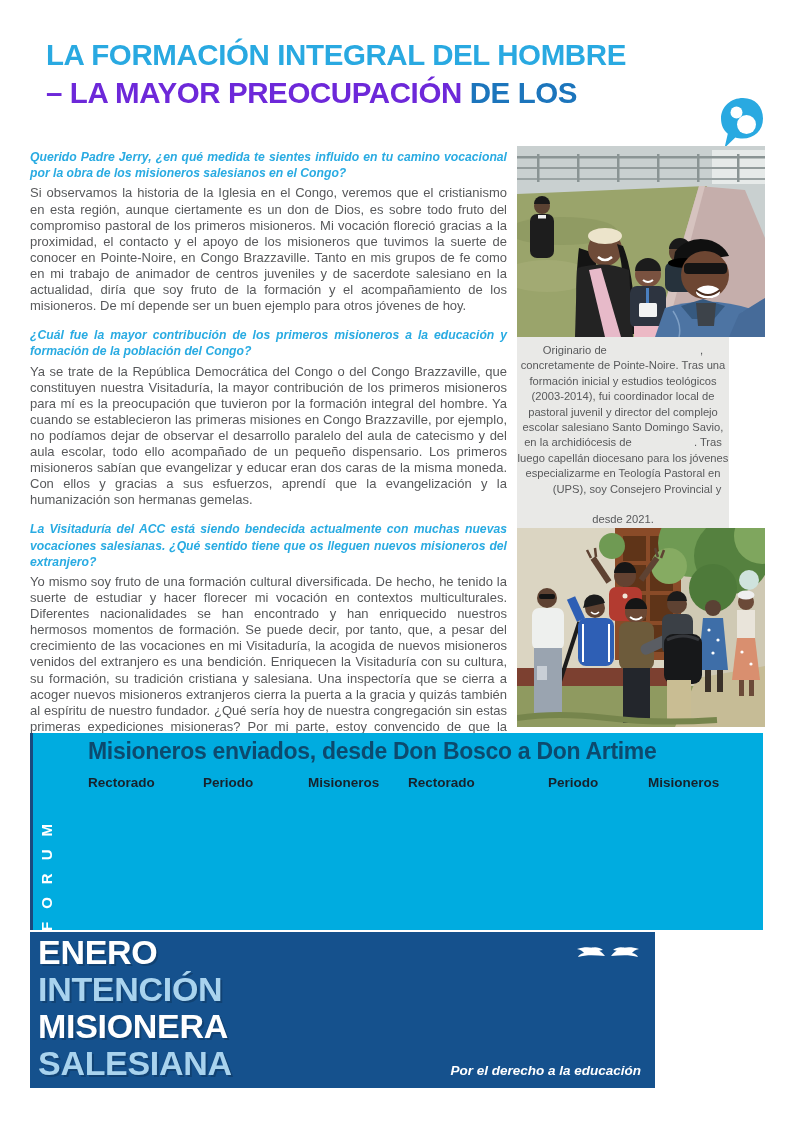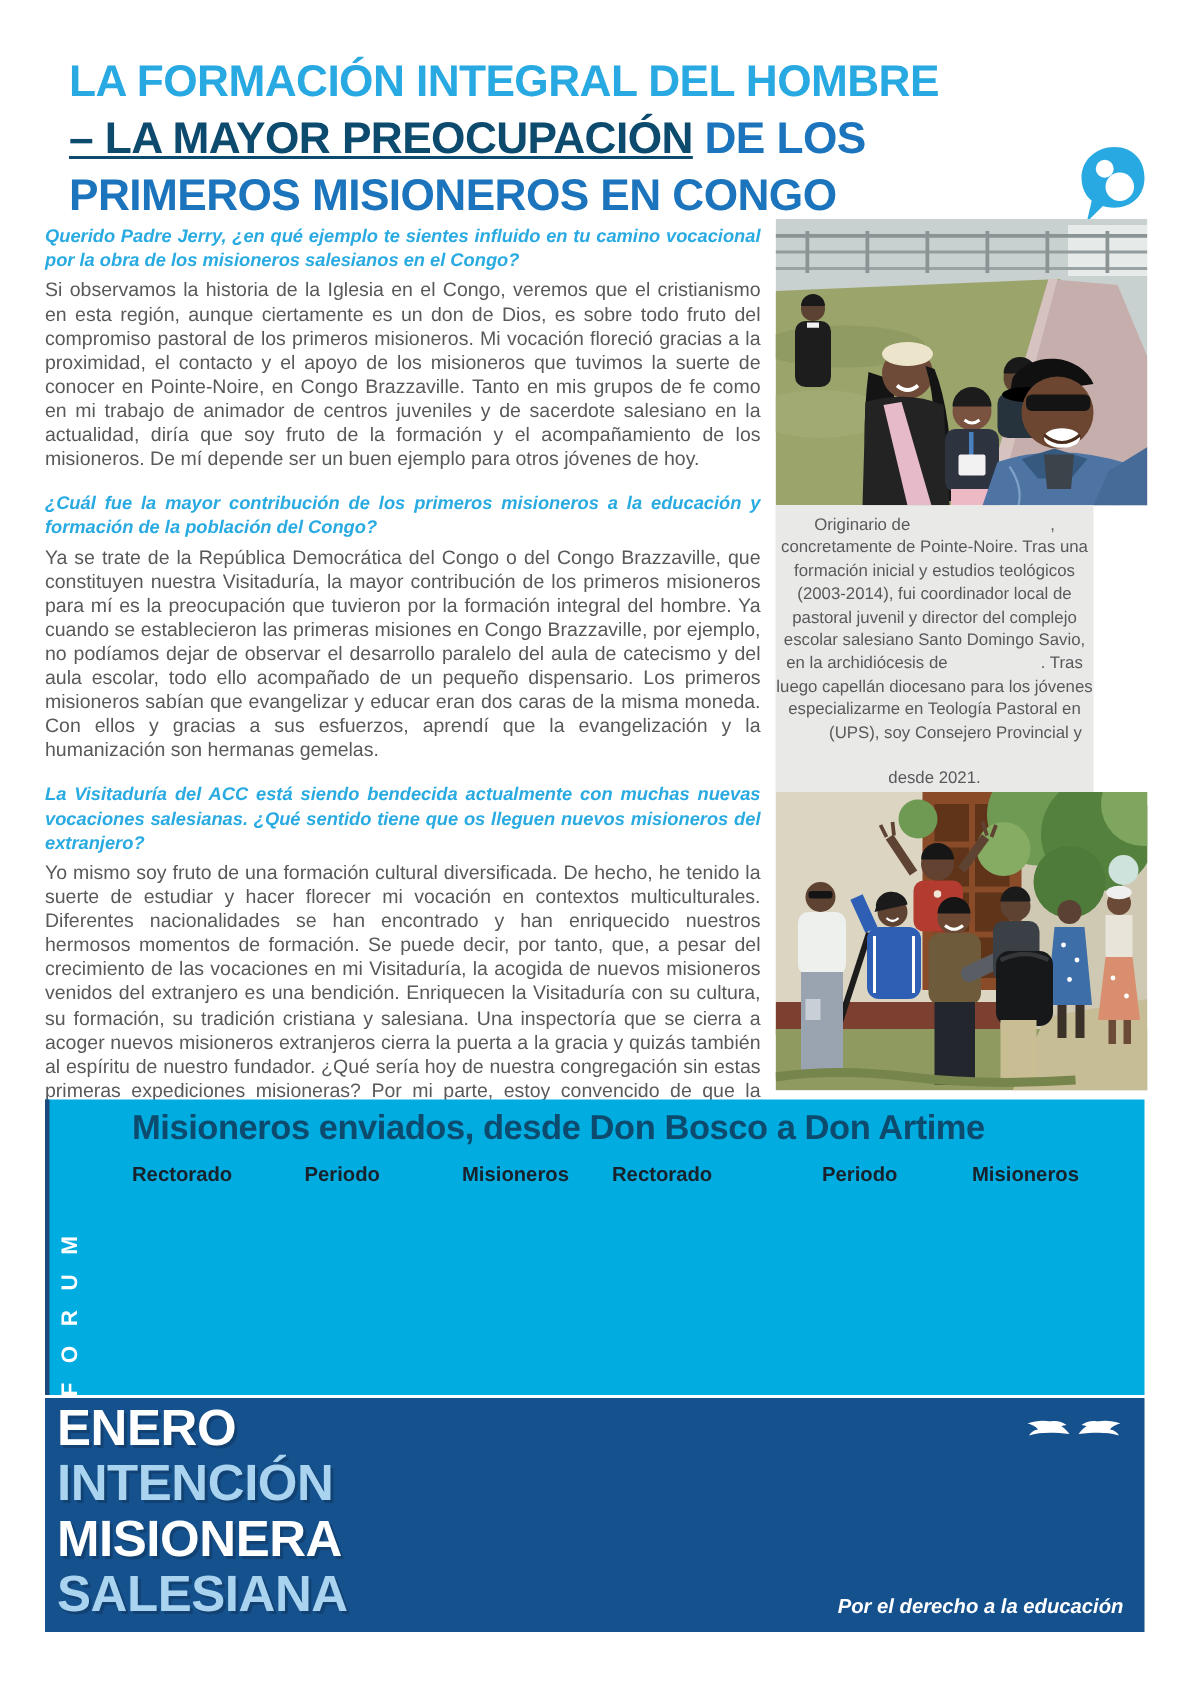--- a/index.html
+++ b/index.html
@@ -2,21 +2,21 @@
 <html><head>
 <meta charset="utf-8">
 <style>
   html,body{margin:0;padding:0;background:#ffffff;}
   .page{position:relative;width:794px;height:1122px;background:#fff;overflow:hidden;
         font-family:"Liberation Sans",sans-serif;}
   
   .headline{position:absolute;left:30px;top:20px;width:700px;margin:16px;
             font-size:29.5px;font-weight:800;line-height:38px;letter-spacing:-0.4px;}
   .hl-light{color:#29A9E1;}
-  .hl-gray{color:#0c4a6e;text-decoration:underline;}
+  .hl-gray{color:#6d28d9;}
   .hl-blue{color:#1C75BC;}
   
   .bubble-icon{position:absolute;left:720px;top:97px;width:44px;height:53px;}
   
   .left-col{position:absolute;left:30px;top:149px;width:477px;}
   .question{margin:0 0 4px 0;color:#29ABE2;font-style:italic;font-weight:600;
             font-size:12.2px;line-height:16.2px;text-align:justify;}
   .answer{margin:3px 0 13px 0;color:#58595B;font-size:13px;line-height:16.1px;
           text-align:justify;}
   
@@ -31,53 +31,52 @@
   .band{position:absolute;left:30px;top:733px;width:733px;height:197px;
         background:#00ACE0;border-left:3px solid #1B4A7E;box-sizing:border-box;}
   .forum-vertical{position:absolute;left:5px;top:18px;height:180px;
         writing-mode:vertical-rl;transform:rotate(180deg);
         color:#ffffff;font-weight:700;font-size:15px;letter-spacing:13px;}
   .band-title{position:absolute;left:55px;top:5px;margin:0;color:#0c4a6e;
         font-size:23px;font-weight:800;letter-spacing:-0.3px;text-align:center;}
   .band-col{position:absolute;top:42px;color:#17222C;
         font-weight:700;font-size:13.5px;}
   
-  .footer{position:absolute;left:30px;top:932px;width:733px;height:156px;
+  .footer{position:absolute;left:30px;top:932px;width:625px;height:156px;
         background:#15518D;}
   .footer-lines{position:absolute;left:8px;top:2px;font-weight:800;
         font-size:34px;line-height:37px;letter-spacing:-0.3px;
         text-shadow:2px 2px 0 rgba(0,0,0,0.18);}
   .f-white{color:#ffffff;}
   .f-light{color:#A9D3EE;}
   .doves-icon{position:absolute;right:14px;top:12px;width:66px;height:26px;}
   .tagline{position:absolute;right:14px;bottom:10px;color:#ffffff;
         font-style:italic;font-weight:700;font-size:13.5px;}
 </style>
 </head>
 <body>
 
 <div class="page">
 
   <h1 class="headline">
     <span class="hl-light">LA FORMACIÓN INTEGRAL DEL HOMBRE</span><br>
     <span class="hl-gray">– LA MAYOR PREOCUPACIÓN</span>
     <span class="hl-blue">DE LOS</span><br>
-    <span class="hl-blue">PRIMEROS MISIONEROS EN CONGO</span>
   </h1>
 
   <div class="bubble-icon">
     <svg width="44" height="53" viewBox="0 0 44 53">
       <path fill="#29A9E1" d="M23 1 C35 1 43 9.5 43 21.5 C43 33.5 34.5 41.5 22.5 41.5 C20 41.5 17.5 41.2 15.3 40.4 L4.5 51 L7.8 36.8 C3.4 33.2 1 27.8 1 21.5 C1 9.5 11 1 23 1 Z"></path>
       <circle cx="16.5" cy="15.5" r="6" fill="#ffffff"></circle>
       <circle cx="26.5" cy="27.5" r="9.5" fill="#ffffff"></circle>
     </svg>
   </div>
 
   <div class="left-col">
-    <p class="question">Querido Padre Jerry, ¿en qué ejemplo te sientes influido en tu camino vocacional por la obra de los misioneros salesianos en el Congo?</p>
+    <p class="question">Querido Padre Jerry, ¿en qué medida te sientes influido en tu camino vocacional por la obra de los misioneros salesianos en el Congo?</p>
     <p class="answer">Si observamos la historia de la Iglesia en el Congo, veremos que el cristianismo en esta región, aunque ciertamente es un don de Dios, es sobre todo fruto del compromiso pastoral de los primeros misioneros. Mi vocación floreció gracias a la proximidad, el contacto y el apoyo de los misioneros que tuvimos la suerte de conocer en Pointe-Noire, en Congo Brazzaville. Tanto en mis grupos de fe como en mi trabajo de animador de centros juveniles y de sacerdote salesiano en la actualidad, diría que soy fruto de la formación y el acompañamiento de los misioneros. De mí depende ser un buen ejemplo para otros jóvenes de hoy.</p>
     <p class="question">¿Cuál fue la mayor contribución de los primeros misioneros a la educación y formación de la población del Congo?</p>
     <p class="answer">Ya se trate de la República Democrática del Congo o del Congo Brazzaville, que constituyen nuestra Visitaduría, la mayor contribución de los primeros misioneros para mí es la preocupación que tuvieron por la formación integral del hombre. Ya cuando se establecieron las primeras misiones en Congo Brazzaville, por ejemplo, no podíamos dejar de observar el desarrollo paralelo del aula de catecismo y del aula escolar, todo ello acompañado de un pequeño dispensario. Los primeros misioneros sabían que evangelizar y educar eran dos caras de la misma moneda. Con ellos y gracias a sus esfuerzos, aprendí que la evangelización y la humanización son hermanas gemelas.</p>
     <p class="question">La Visitaduría del ACC está siendo bendecida actualmente con muchas nuevas vocaciones salesianas. ¿Qué sentido tiene que os lleguen nuevos misioneros del extranjero?</p>
     <p class="answer">Yo mismo soy fruto de una formación cultural diversificada. De hecho, he tenido la suerte de estudiar y hacer florecer mi vocación en contextos multiculturales. Diferentes nacionalidades se han encontrado y han enriquecido nuestros hermosos momentos de formación. Se puede decir, por tanto, que, a pesar del crecimiento de las vocaciones en mi Visitaduría, la acogida de nuevos misioneros venidos del extranjero es una bendición. Enriquecen la Visitaduría con su cultura, su formación, su tradición cristiana y salesiana. Una inspectoría que se cierra a acoger nuevos misioneros extranjeros cierra la puerta a la gracia y quizás también al espíritu de nuestro fundador. ¿Qué sería hoy de nuestra congregación sin estas primeras expediciones misioneras? Por mi parte, estoy convencido de que la uniformidad empobrece el carisma, mientras que la diversidad lo enriquece.</p>
   </div>
 
   <div class="photo photo1">
     <svg width="248" height="191" viewBox="0 0 248 191">
       <rect width="248" height="191" fill="#c9d0d0"></rect>

